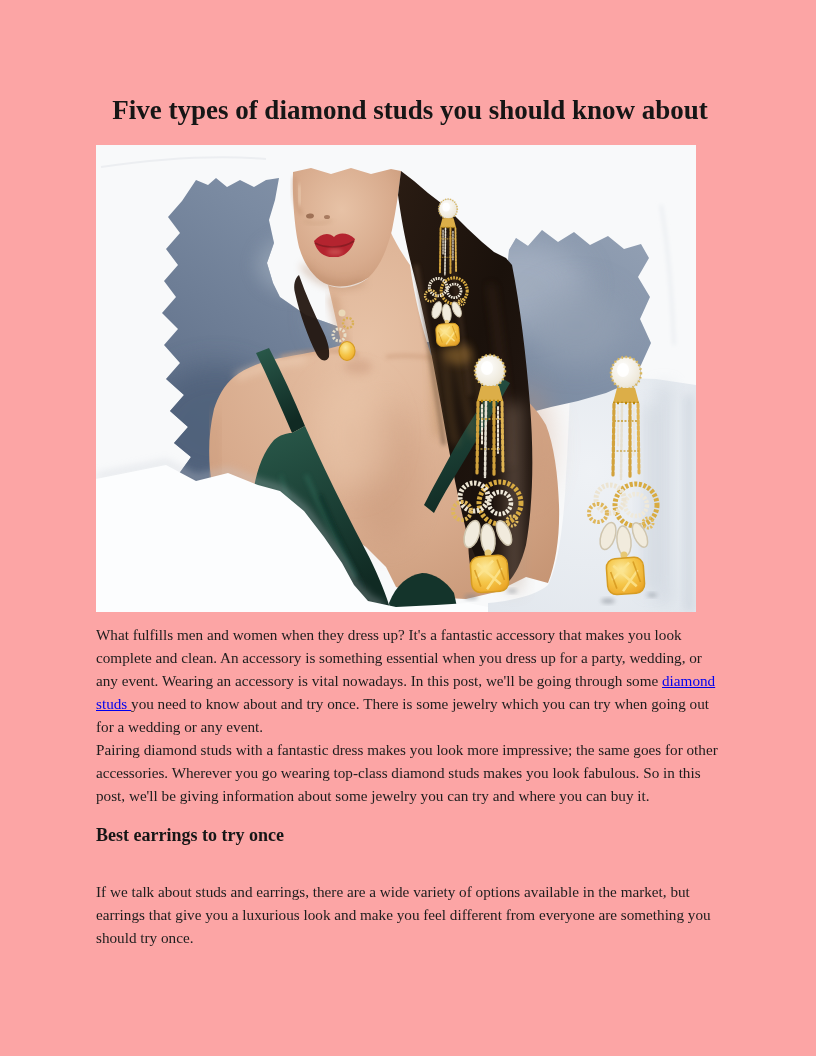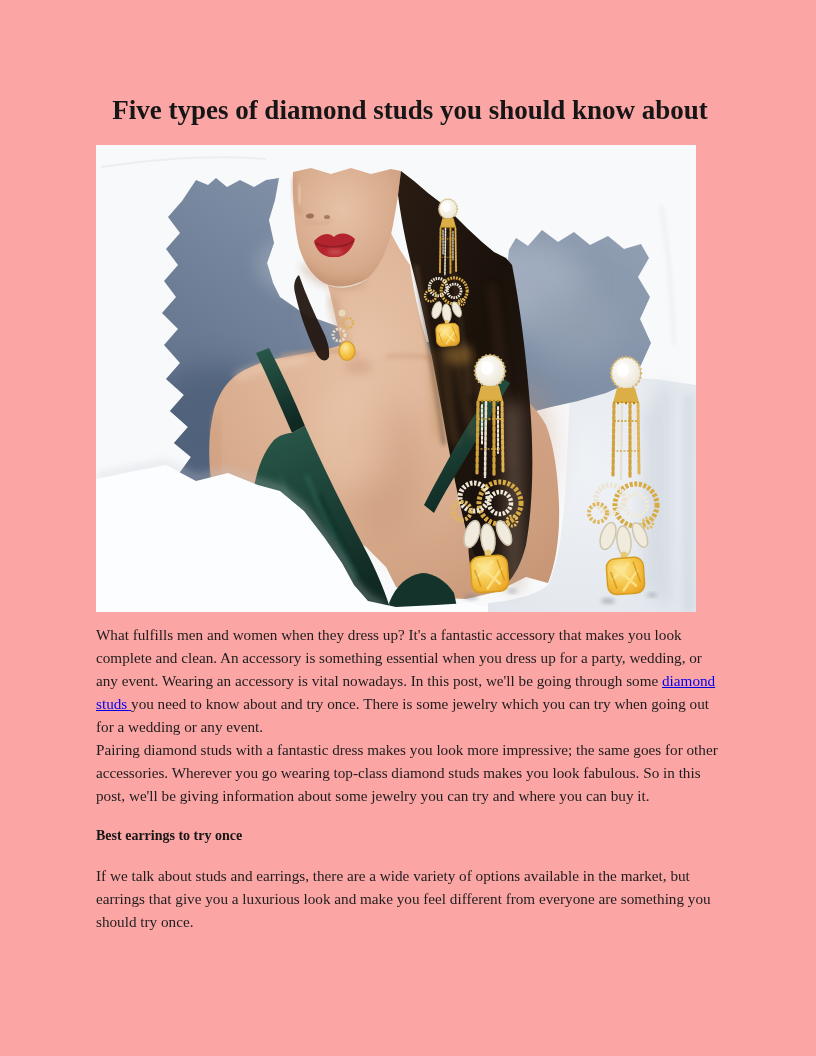--- a/index.html
+++ b/index.html
@@ -14,23 +14,23 @@
     margin:0;padding-top:95px;font-size:27px;line-height:31px;
     font-weight:bold;text-align:center;color:#161616;
   }
   .hero{margin-top:19px;width:600px;height:467px;}
   .hero svg{display:block;}
   p.body-text{
     margin:0;width:628px;font-size:15.2px;line-height:23px;color:#1d1d1d;
   }
   p.p1{margin-top:11px;}
   p.p2{}
-  p.p3{margin-top:16px;}
+  p.p3{margin-top:32px;}
   h2.section{
-    margin:16px 0 0 0;font-size:14px;line-height:25px;font-weight:bold;color:#161616;
+    margin:16px 0 0 0;font-size:18px;line-height:25px;font-weight:bold;color:#161616;
   }
   a.inline-link{color:#0000EE;text-decoration:underline;}
 </style>
 </head>
 <body>
 
 <div class="page">
   <div class="content">
 
     <h1 class="title">Five types of diamond studs you should know about</h1>

